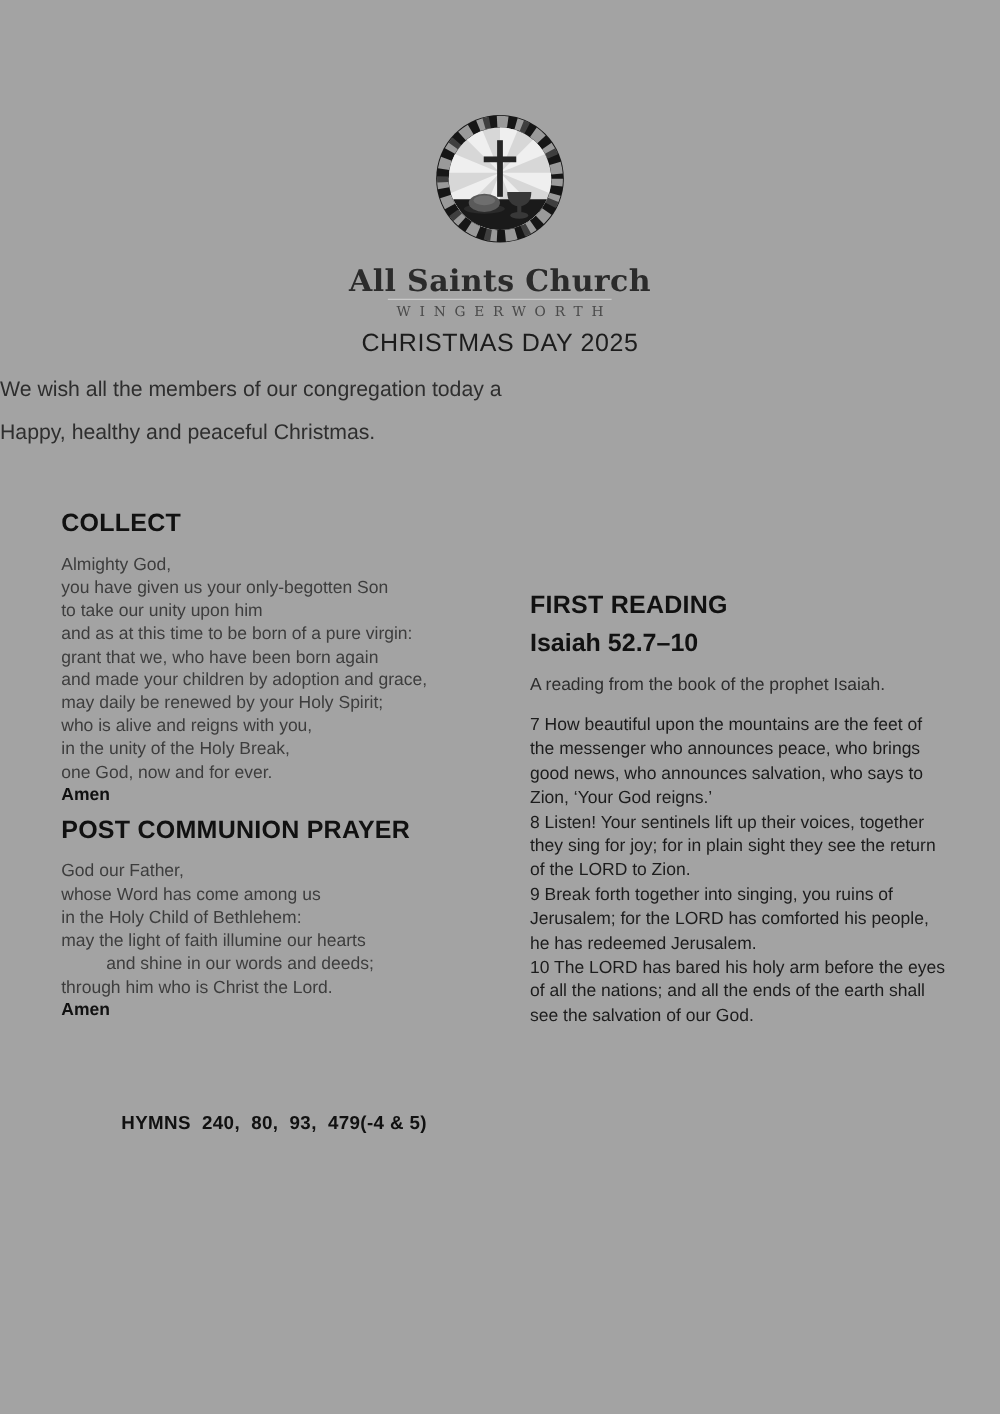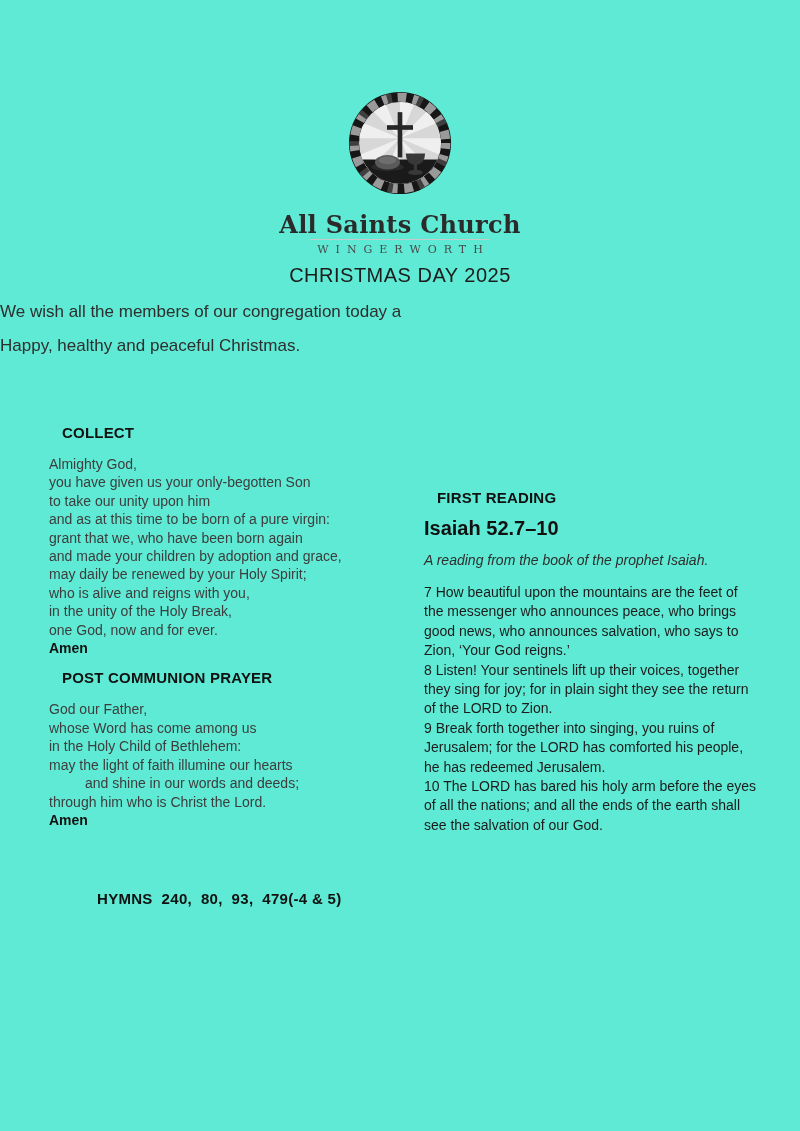--- a/index.html
+++ b/index.html
@@ -1,20 +1,20 @@
 <!DOCTYPE html>
 <html><head>
 <meta charset="utf-8">
 <style>
   html, body { margin: 0; padding: 0; background: #ffffff; }
   .page {
     position: relative;
     width: 800px;
     height: 1131px;
-    background: #5eead4;
+    background: #a3a3a3;
     margin: 0 auto;
     font-family: "Liberation Sans", sans-serif;
     overflow: hidden;
   }
 
   
   .logo-wrap {
     position: absolute;
     top: 90px;
     left: 347px;
@@ -68,22 +68,22 @@
   .greeting-2 { top: 336px; }
 
   
   .left-col {
     position: absolute;
     left: 49px;
     top: 411px;
     width: 350px;
   }
   .section-heading {
-    margin: 13px;
-    font-size: 15px;
+    margin: 0;
+    font-size: 20px;
     line-height: 17px;
     font-weight: bold;
     color: #111111;
     letter-spacing: 0.2px;
   }
   .left-col .section-heading { margin-bottom: 14px; }
   .left-col .section-heading.second { margin-top: 12px; margin-bottom: 14px; }
   .prayer-line {
     font-size: 14px;
     line-height: 18.4px;
@@ -109,21 +109,20 @@
     margin: 15px 0 0 0;
     font-size: 20px;
     line-height: 15px;
     font-weight: bold;
     color: #111111;
   }
   .reading-intro {
     margin: 16px 0 0 0;
     font-size: 14px;
     line-height: 17px;
-    font-style: italic;
     color: #2e2e2e;
   }
   .reading-verses { margin-top: 14px; }
   .verse {
     margin: 0;
     font-size: 14px;
     line-height: 19.4px;
     color: #1c1c1c;
   }
 

